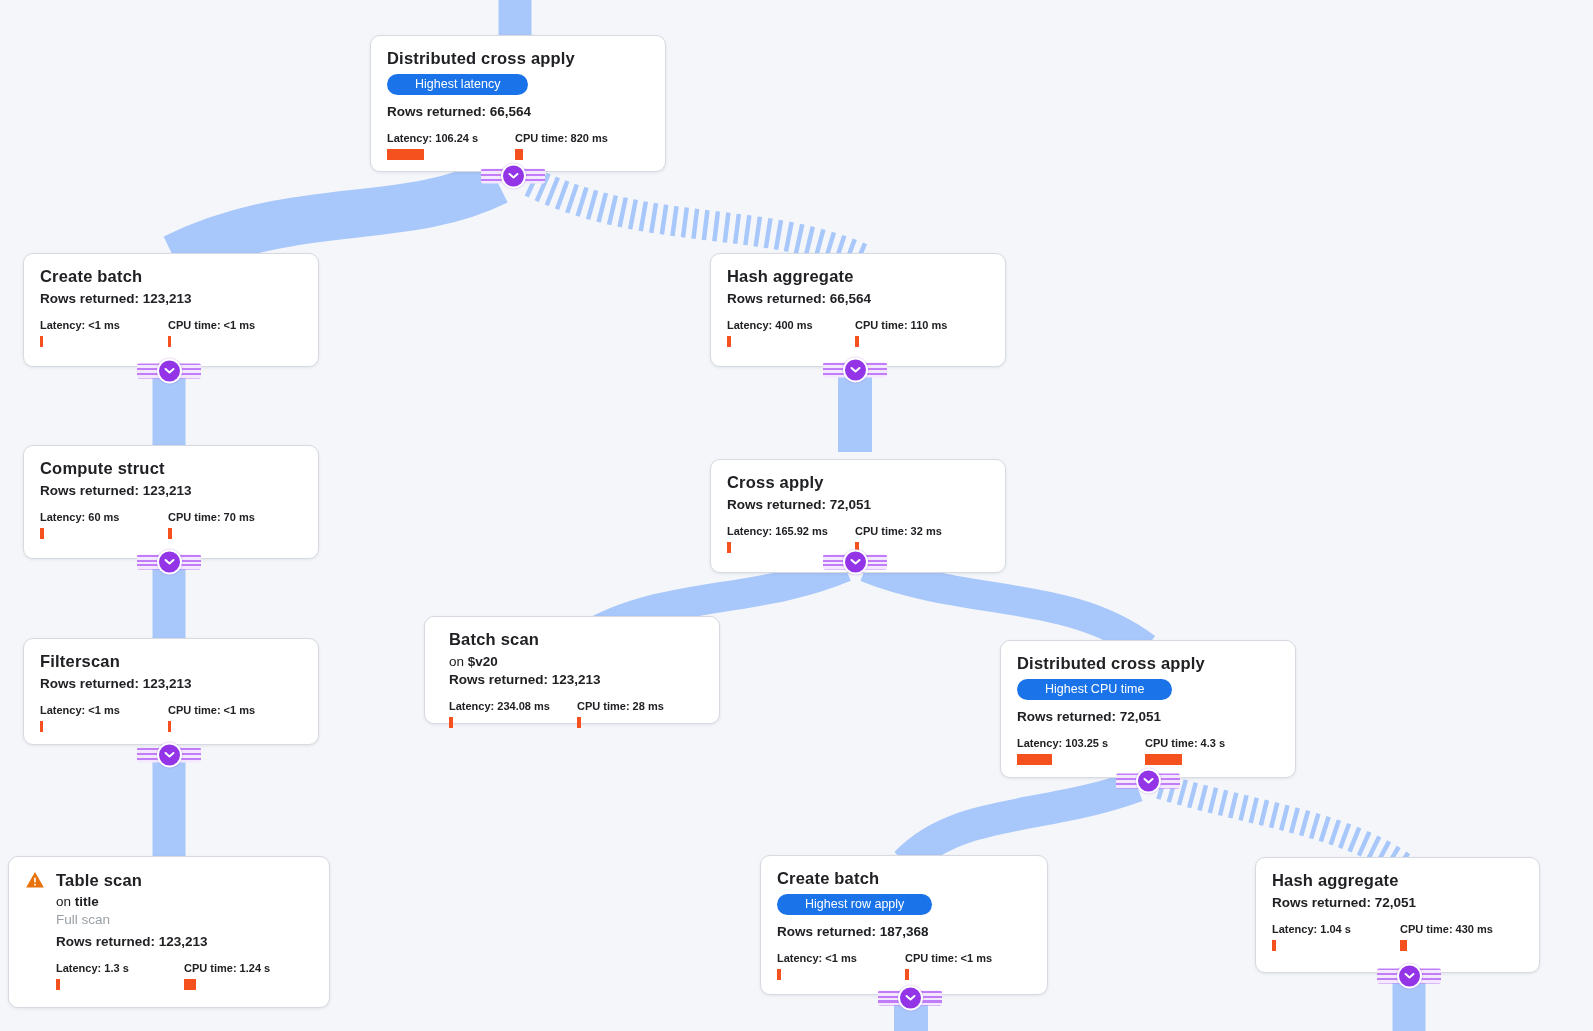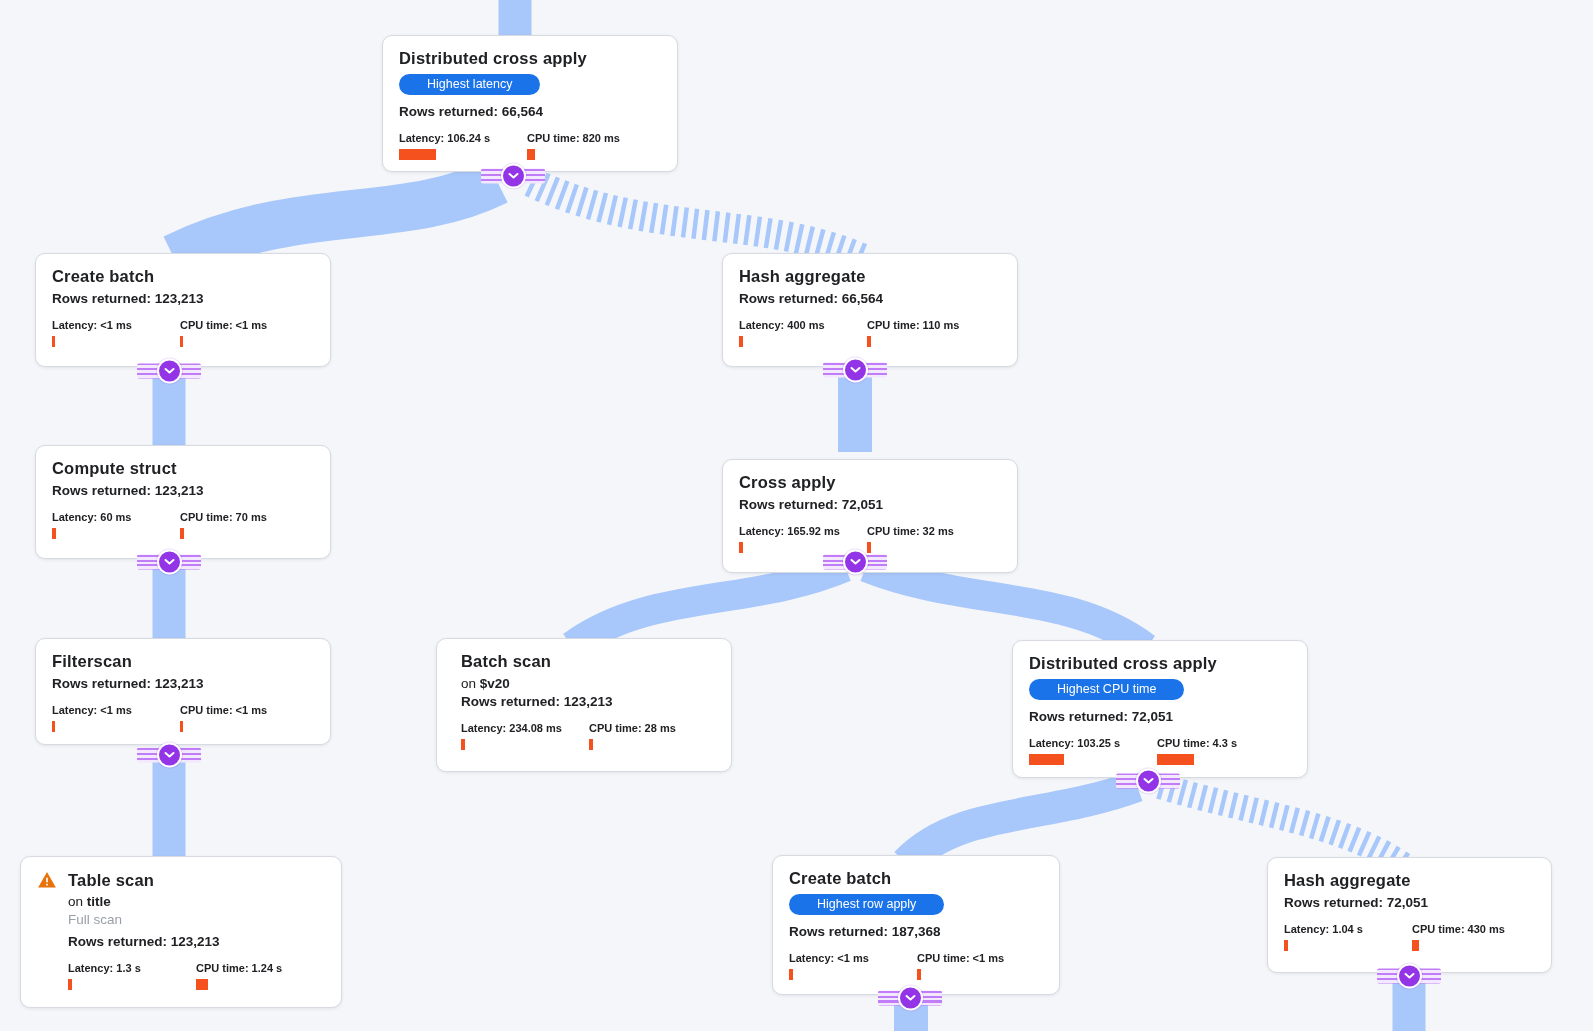--- a/index.html
+++ b/index.html
@@ -10,21 +10,20 @@
   }
   #edges{position:absolute;left:0;top:0;z-index:1;pointer-events:none;}
   .edge-solid{fill:none;stroke:#a8c7fa;}
   .edge-striped{fill:none;stroke:#a8c7fa;stroke-dasharray:4.5 6;}
 
   .card{
     position:absolute;z-index:2;box-sizing:border-box;
     background:#ffffff;border:1px solid #d7dae0;border-radius:10px;
     box-shadow:0 1px 3px rgba(60,64,67,.10);
     padding:13px 16px;
-    margin-left:12px;
   }
   .title{font-size:16.5px;font-weight:700;color:#202124;letter-spacing:.2px;margin-bottom:5px;}
   .badge{
     display:inline-block;background:#1a73e8;color:#fff;
     font-size:12.5px;padding:3px 28px 4px;border-radius:13px;margin:1px 0 6px;
   }
   .rows{font-size:13.5px;font-weight:700;color:#202124;margin-top:3px;}
   .online{font-size:13.5px;color:#202124;margin:1px 0 3px;}
   .online .strong{font-weight:700;}
   .scan-note{font-size:13.5px;color:#9aa0a6;margin-bottom:7px;}
@@ -38,21 +37,21 @@
   .indent{margin-left:31px;margin-top:4px;}
 
   
   .p1{left:370px;top:35px;width:296px;height:137px;}
   .p2{left:23px;top:253px;width:296px;height:114px;}
   .p3{left:23px;top:445px;width:296px;height:114px;}
   .p4{left:23px;top:638px;width:296px;height:107px;}
   .p5{left:8px;top:856px;width:322px;height:152px;}
   .p6{left:710px;top:253px;width:296px;height:114px;}
   .p7{left:710px;top:459px;width:296px;height:114px;}
-  .p8{left:424px;top:638px;width:296px;height:134px;padding-left:24px;}
+  .p8{left:424px;top:616px;width:296px;height:108px;padding-left:24px;}
   .p9{left:1000px;top:640px;width:296px;height:138px;}
   .p10{left:760px;top:855px;width:288px;height:140px;}
   .p11{left:1255px;top:857px;width:285px;height:116px;}
 
   
   .connector{
     position:absolute;z-index:3;width:64px;height:15px;
     display:flex;align-items:center;justify-content:center;
     transform:translate(-50%,-50%);cursor:pointer;
   }

